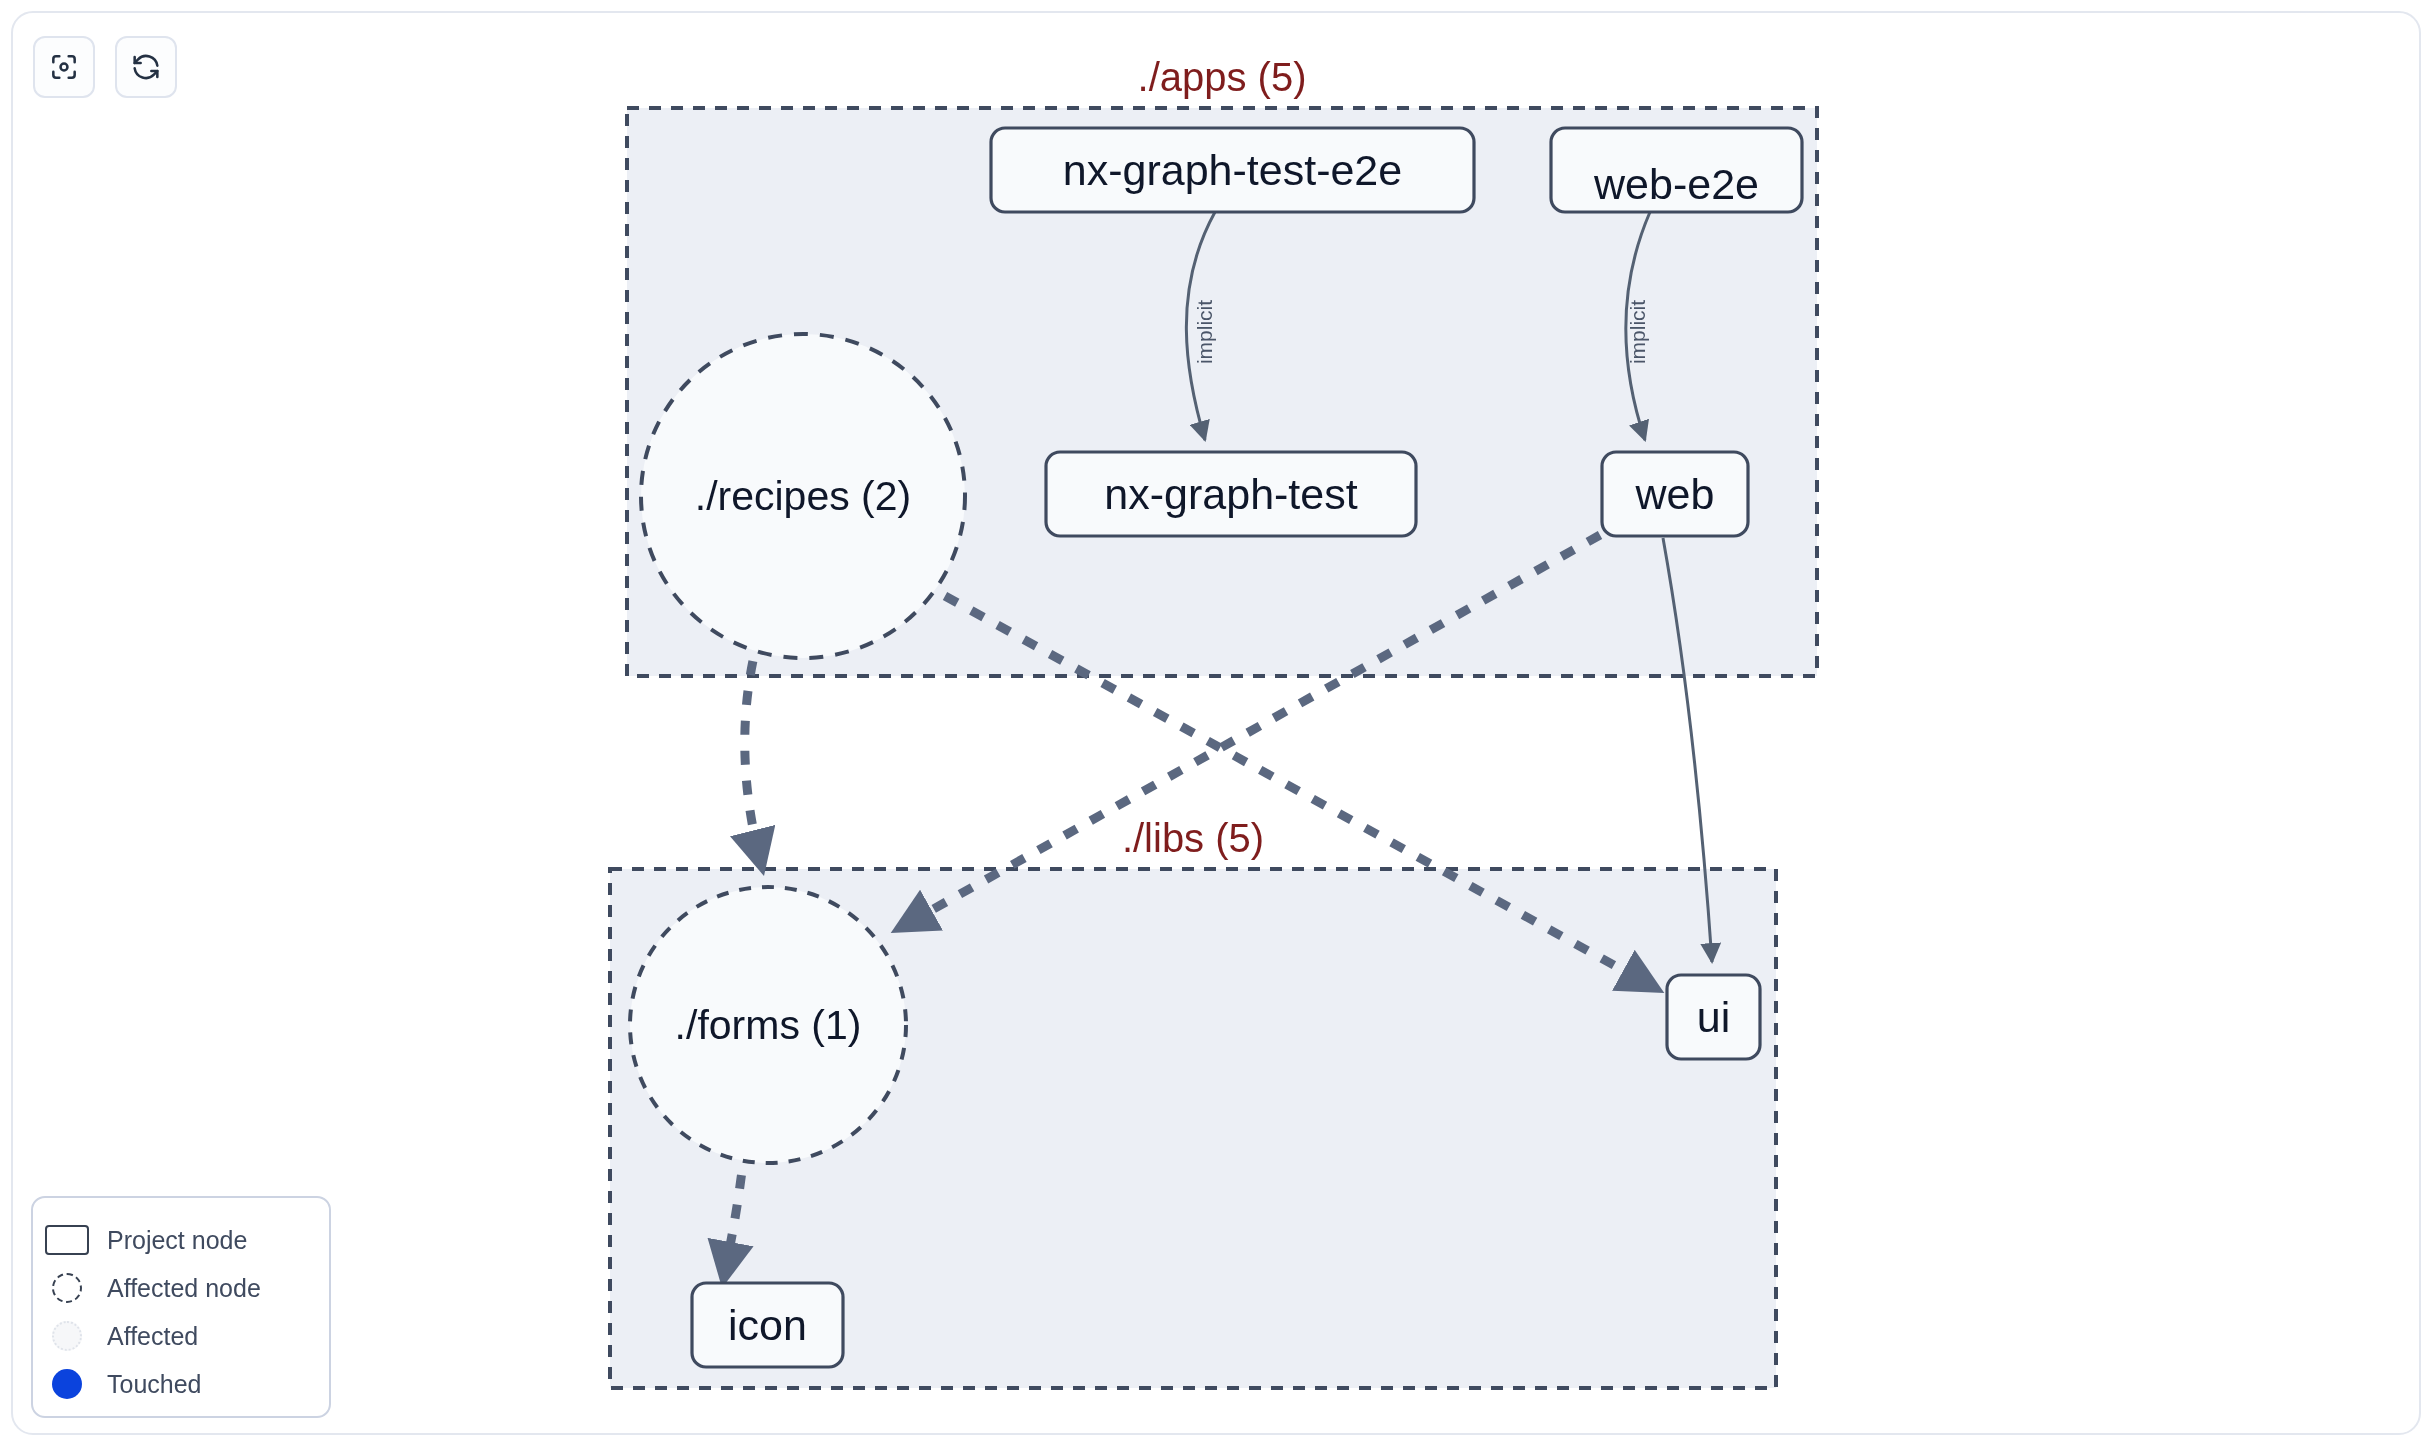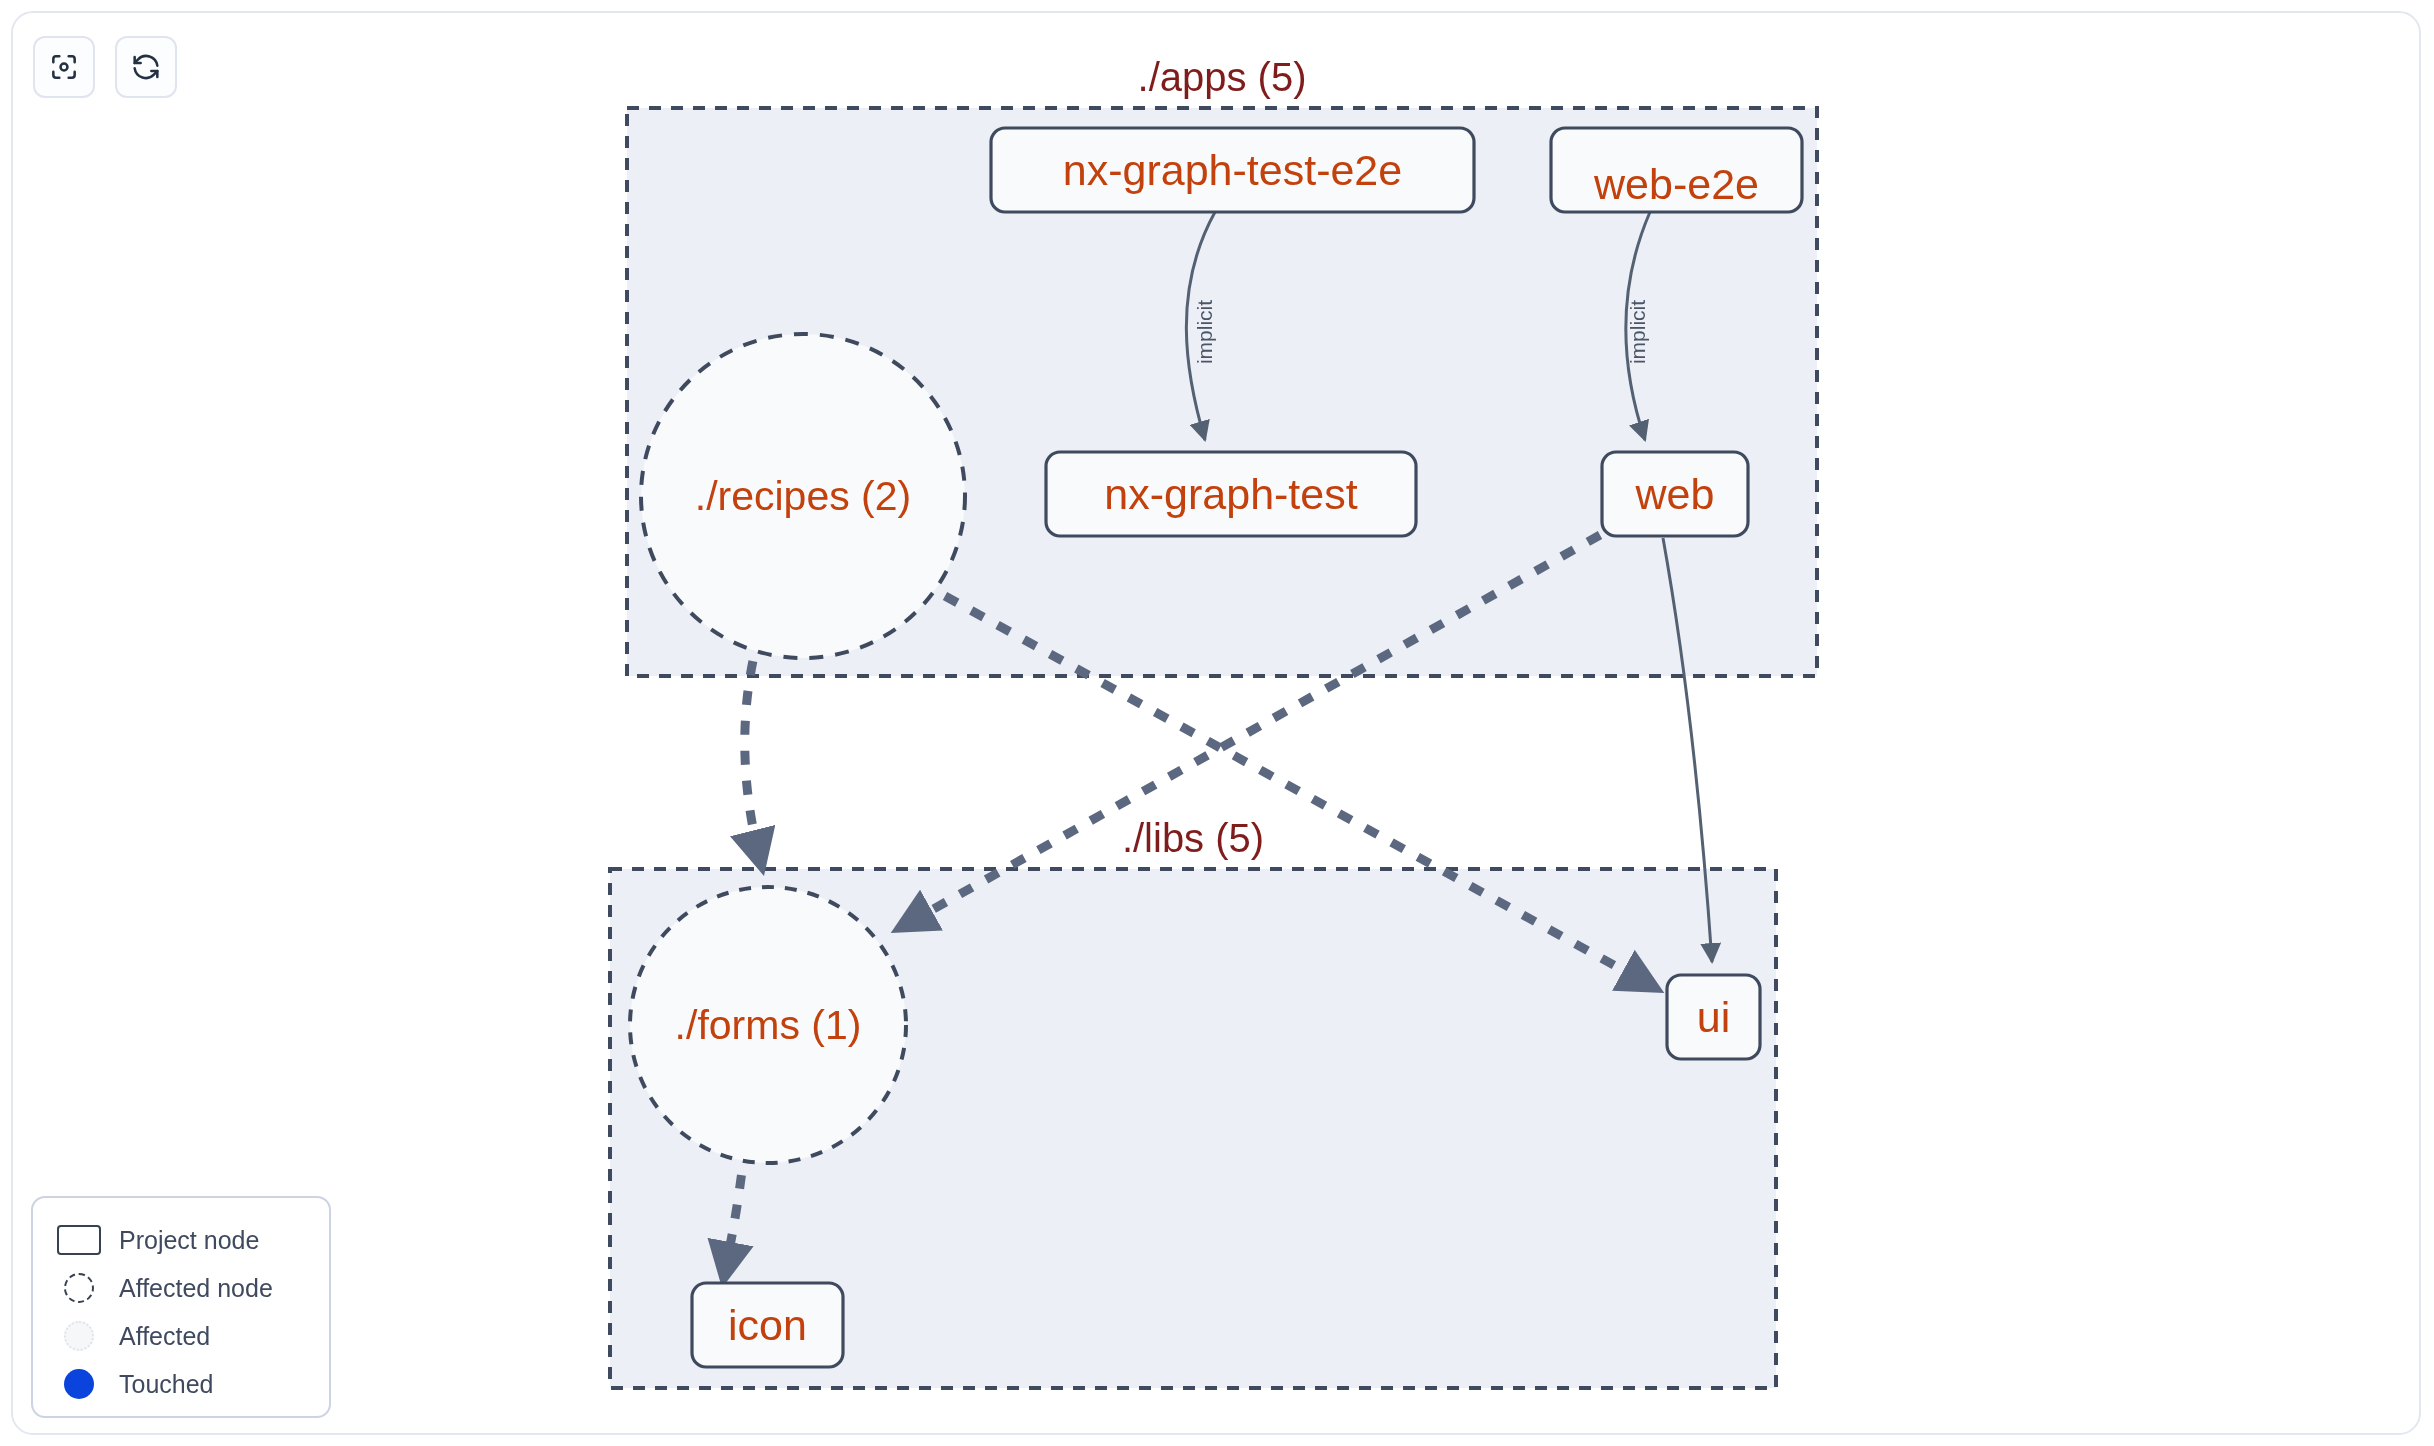--- a/index.html
+++ b/index.html
@@ -58,21 +58,21 @@
     width: 2434px;
     height: 1446px;
   }
 
   
   .node-label {
     position: absolute;
     display: flex;
     align-items: center;
     justify-content: center;
-    color: #c2410c;
+    color: #0f172a;
     font-family: "Liberation Sans", sans-serif;
     white-space: nowrap;
     pointer-events: none;
   }
   .project-label { font-size: 43px; }
   .composite-label { font-size: 41px; }
   .group-label {
     position: absolute;
     color: #7f1d1d;
     font-size: 40px;
@@ -93,21 +93,21 @@
   #legend {
     position: absolute;
     left: 31px;
     top: 1196px;
     width: 300px;
     height: 222px;
     border: 2px solid #ccd3e2;
     border-radius: 14px;
     background: #ffffff;
     box-sizing: border-box;
-    padding: 18px 0 0 20px;
+    padding: 18px 0 0 8px;
     z-index: 30;
   }
   .legend-row {
     display: flex;
     align-items: center;
     height: 48px;
   }
   .legend-swatch {
     width: 52px;
     display: flex;

